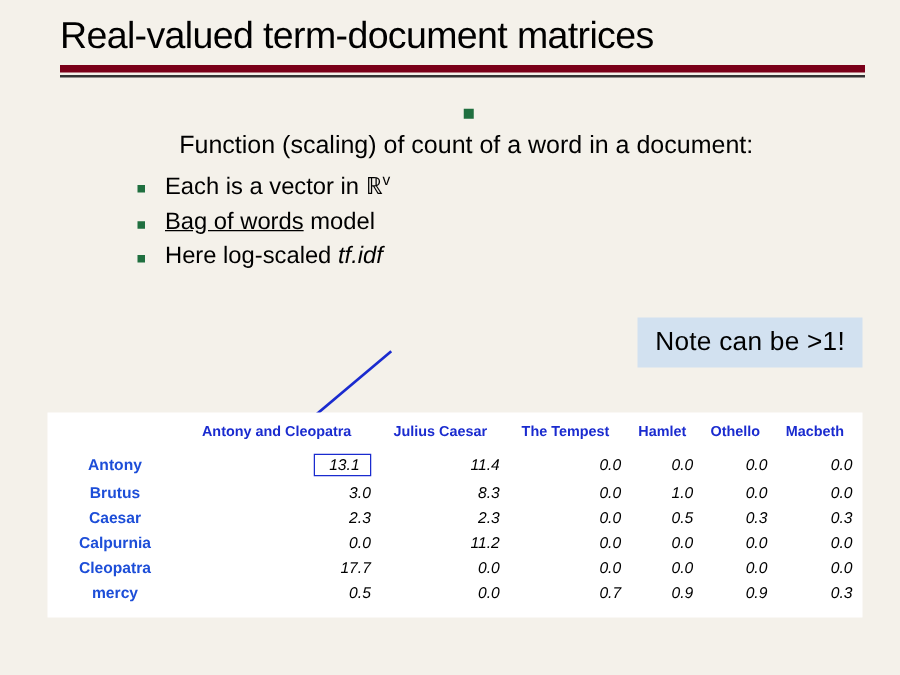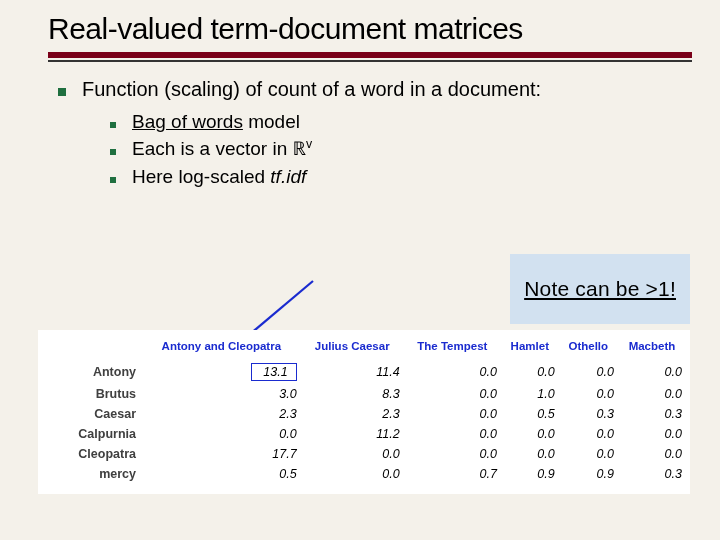--- a/index.html
+++ b/index.html
@@ -40,20 +40,21 @@
   }
 
   .body {
     font-size: 20px;
     line-height: 1.35;
   }
   .l1 {
     display: flex;
     align-items: center;
     margin: 10px 0 6px 10px;
+    flex-direction: column;
   }
   .l1 .bullet { flex: 0 0 24px; }
   .l1 .text  { flex: 1; padding-right: 4px; }
   .l2-group { margin-left: 62px; }
   .l2 {
     display: flex;
     align-items: flex-start;
     margin: 2px 0;
     font-size: 19px;
   }
@@ -73,24 +74,23 @@
   .underline { text-decoration: underline; }
   .italic { font-style: italic; }
   .sup { font-size: 0.65em; vertical-align: super; }
 
   .callout {
     position: absolute;
     right: 30px;
     top: 254px;
     background: #d2e1f0;
     color: #000;
-    padding: 23px 14px;
+    padding: 8px 14px;
     font-size: 21px;
     letter-spacing: 0.2px;
-    text-decoration: underline;
   }
 
   
   .arrow-svg {
     position: absolute;
     left: 0; top: 0;
     width: 720px; height: 540px;
     pointer-events: none;
   }
 
@@ -113,25 +113,25 @@
   th {
     color: #1a2bcf;
     font-weight: bold;
     font-size: 11.5px;
     text-align: center;
     padding: 4px 4px 8px 4px;
     white-space: nowrap;
   }
   td.rowhdr {
     font-weight: bold;
-    text-align: right;
+    text-align: center;
     padding: 3px 6px;
     white-space: nowrap;
     width: 88px;
-    color: #404040;
+    color: #1d4ed8;
   }
   td.cell {
     text-align: right;
     padding: 3px 4px;
     font-style: italic;
   }
   .boxcell {
     display: inline-block;
     border: 1px solid #1a2bcf;
     padding: 1px 8px;
@@ -151,25 +151,25 @@
   </div>
 
   <div class="body">
     <div class="l1">
       <span class="bullet"><span class="sq"></span></span>
       <span class="text">Function (scaling) of count of a word in a document:</span>
     </div>
     <div class="l2-group" id="l2-group">
         <div class="l2">
           <span class="bullet"><span class="sq-sm"></span></span>
-          <span><span class="underline">Bag of words</span> model</span>
+          <span>Each is a vector in ℝ<span class="sup">v</span></span>
         </div>
         <div class="l2">
           <span class="bullet"><span class="sq-sm"></span></span>
-          <span>Each is a vector in ℝ<span class="sup">v</span></span>
+          <span><span class="underline">Bag of words</span> model</span>
         </div>
         <div class="l2">
           <span class="bullet"><span class="sq-sm"></span></span>
           <span>Here log-scaled <span class="italic">tf.idf</span></span>
         </div>
       </div>
   </div>
 
   <div class="callout">Note can be &gt;1!</div>
 

